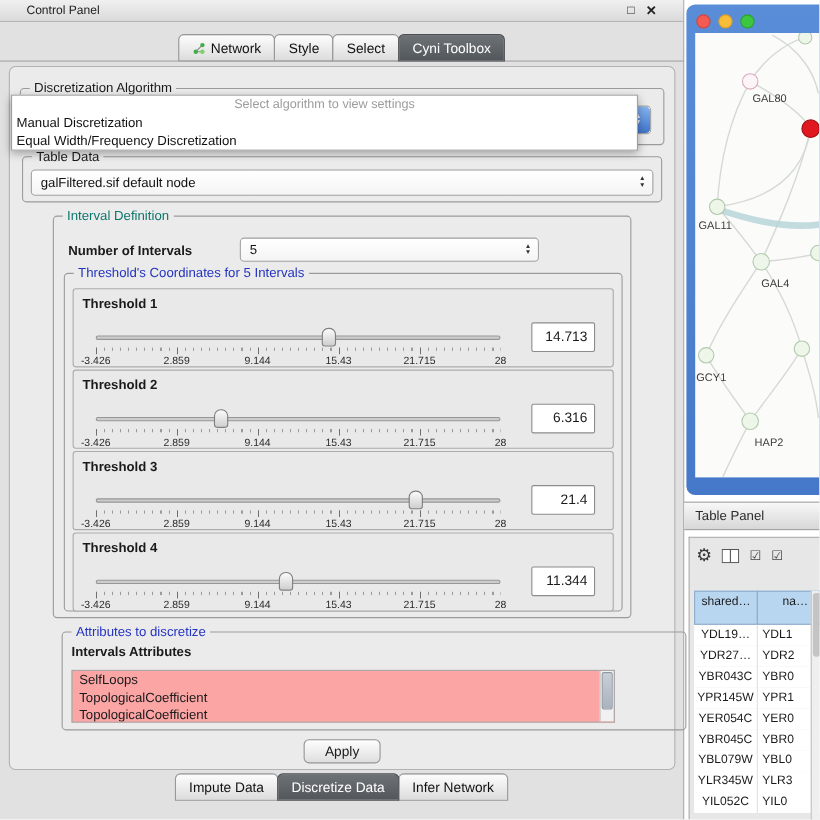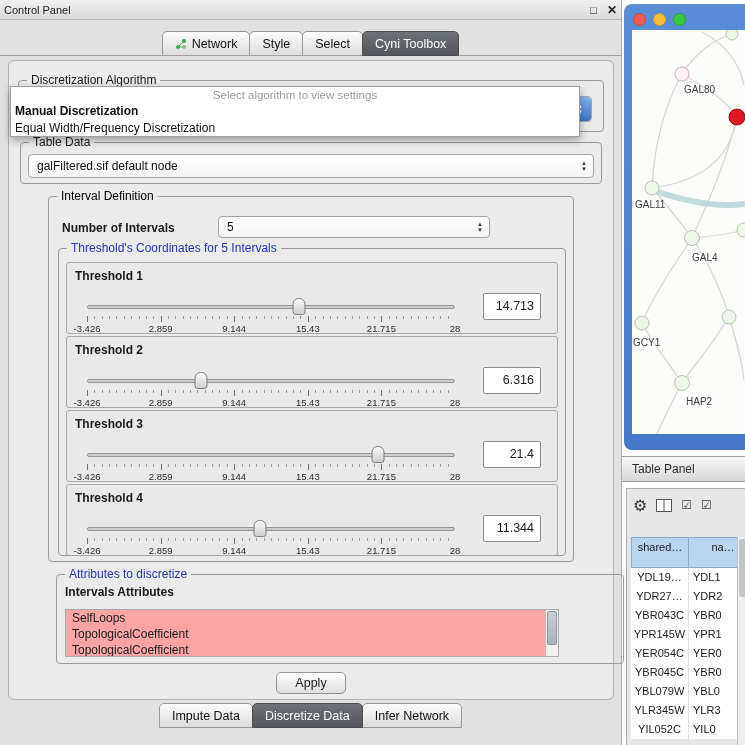--- a/index.html
+++ b/index.html
@@ -7,57 +7,57 @@
   body {
     position:relative; overflow:hidden; background:#ffffff;
     font-family:"Liberation Sans", sans-serif; font-size:12px; color:#1a1a1a;
   }
 
   
   #control-panel { position:absolute; left:0; top:0; width:622px; height:745px;
     background:#e1e1e1; border-right:1px solid #aeaeae; }
   .titlebar { position:absolute; left:0; top:0; width:100%; height:20px;
     background:linear-gradient(#f0f0f0,#dadada); border-bottom:1px solid #b6b6b6;
-    display:flex; align-items:center; padding:0 4px; font-size:11px; color:#222; }
+    display:flex; align-items:center; padding:0 24px; font-size:11px; color:#222; }
   .tb-icons { margin-left:auto; display:flex; gap:10px; align-items:center; }
   .tb-icons span { cursor:default; color:#222; }
   .tb-close { font-weight:bold; font-size:12px; }
 
   .tabrow { position:absolute; left:0; top:31px; width:622px; height:25px;
     display:flex; justify-content:center; align-items:flex-end; }
   .tab-baseline { position:absolute; left:0; top:55px; width:622px; height:1px; background:#a3a3a3; }
   .tab { height:25px; padding:0 12px; display:flex; align-items:center; gap:5px;
     background:linear-gradient(#fdfdfd,#dcdcdc); border:1px solid #989898;
     border-radius:5px 5px 0 0; margin-left:-1px; font-size:12.5px; color:#111;
     cursor:default; white-space:nowrap; }
   .tab.selected { background:linear-gradient(#6d7277,#53575b); color:#fff; border-color:#4b4e52; z-index:2; }
 
   #main-panel { position:absolute; left:8px; top:60px; width:606px; height:640px;
     background:#ebebeb; border:1px solid #b2b2b2; border-radius:6px; }
 
   .group { position:absolute; border:1px solid #9b9b9b; border-radius:4px; }
   .legend { position:absolute; top:-8px; left:8px; background:#ebebeb; padding:0 4px;
     font-size:12px; white-space:nowrap; }
-  .legend.green { color:#000000; }
+  .legend.green { color:#0f766e; }
   .legend.blue { color:#2433c0; }
 
   .combo { position:absolute; background:linear-gradient(#ffffff,#f4f4f4);
     border:1px solid #a3a3a3; border-radius:4px; display:flex; align-items:center;
     padding-left:8px; font-size:12px; color:#111; }
   .stepper { margin-left:auto; width:18px; height:100%; display:flex; flex-direction:column;
     align-items:center; justify-content:center; font-size:6px; line-height:6px; color:#333; }
   .stepper.bluecap { width:22px; border-radius:0 4px 4px 0;
     background:linear-gradient(#85b4f2,#3f74c9); color:#fff; }
 
   #algo-popup { position:absolute; left:10px; top:86px; width:570px; height:51px;
     background:#ffffff; border:1px solid #a0a0a0; box-shadow:0 3px 8px rgba(0,0,0,.35);
     z-index:10; }
   .popup-placeholder { height:16px; line-height:16px; text-align:center; color:#9c9c9c; font-size:11.5px; }
   .popup-item { height:17px; line-height:17px; padding-left:4px; font-size:12px; color:#111; }
-  .popup-item.bold { font-weight:bold; }
+  .popup-item.bold { font-weight:normal; }
 
   
   .threshold { position:absolute; left:66px; width:492px; height:72px;
     background:#e9e9e9; border:1px solid #ababab; border-radius:3px; }
   .th-label { position:absolute; left:8px; top:6px; font-weight:bold; font-size:12px; }
   .th-value { position:absolute; right:16px; top:30px; width:58px; height:27px;
     background:#fff; border:1px solid #8c8c8c; border-radius:2px;
     font-size:12.5px; text-align:right; line-height:25px; padding-right:6px; }
   .slider { position:absolute; left:20px; top:34px; width:368px; height:36px; }
   .track { position:absolute; left:0; right:0; top:8px; height:4px;

